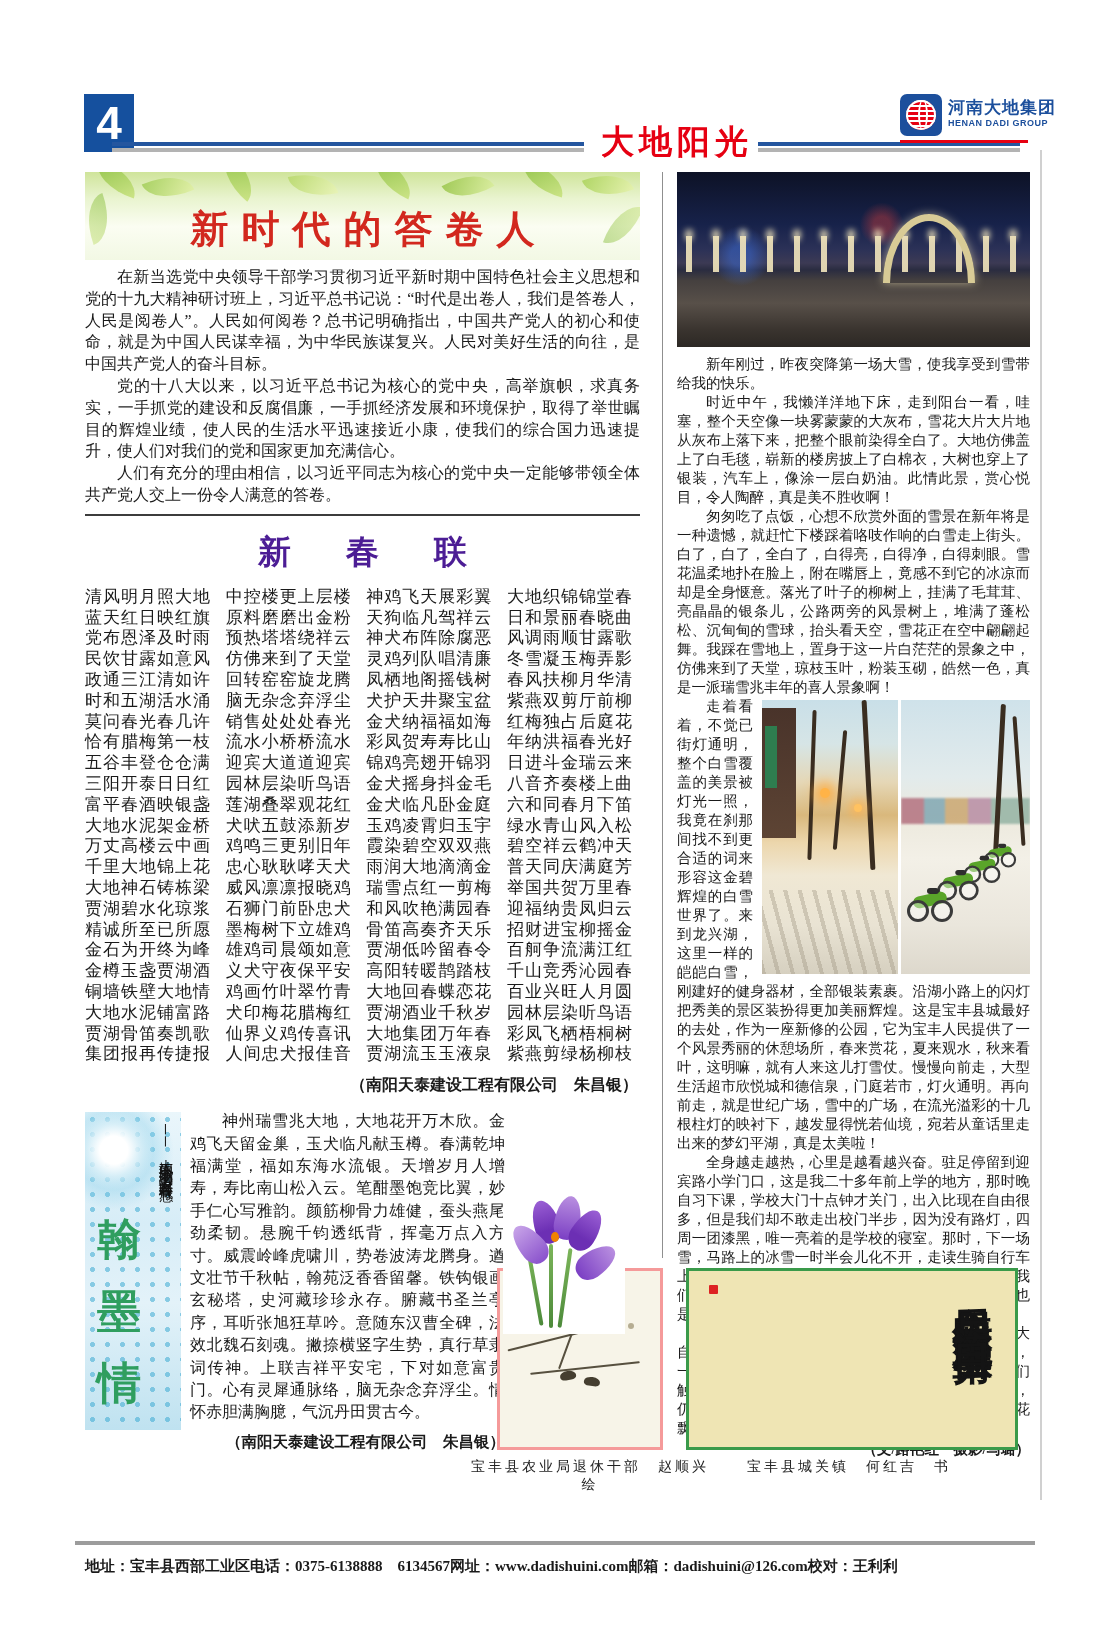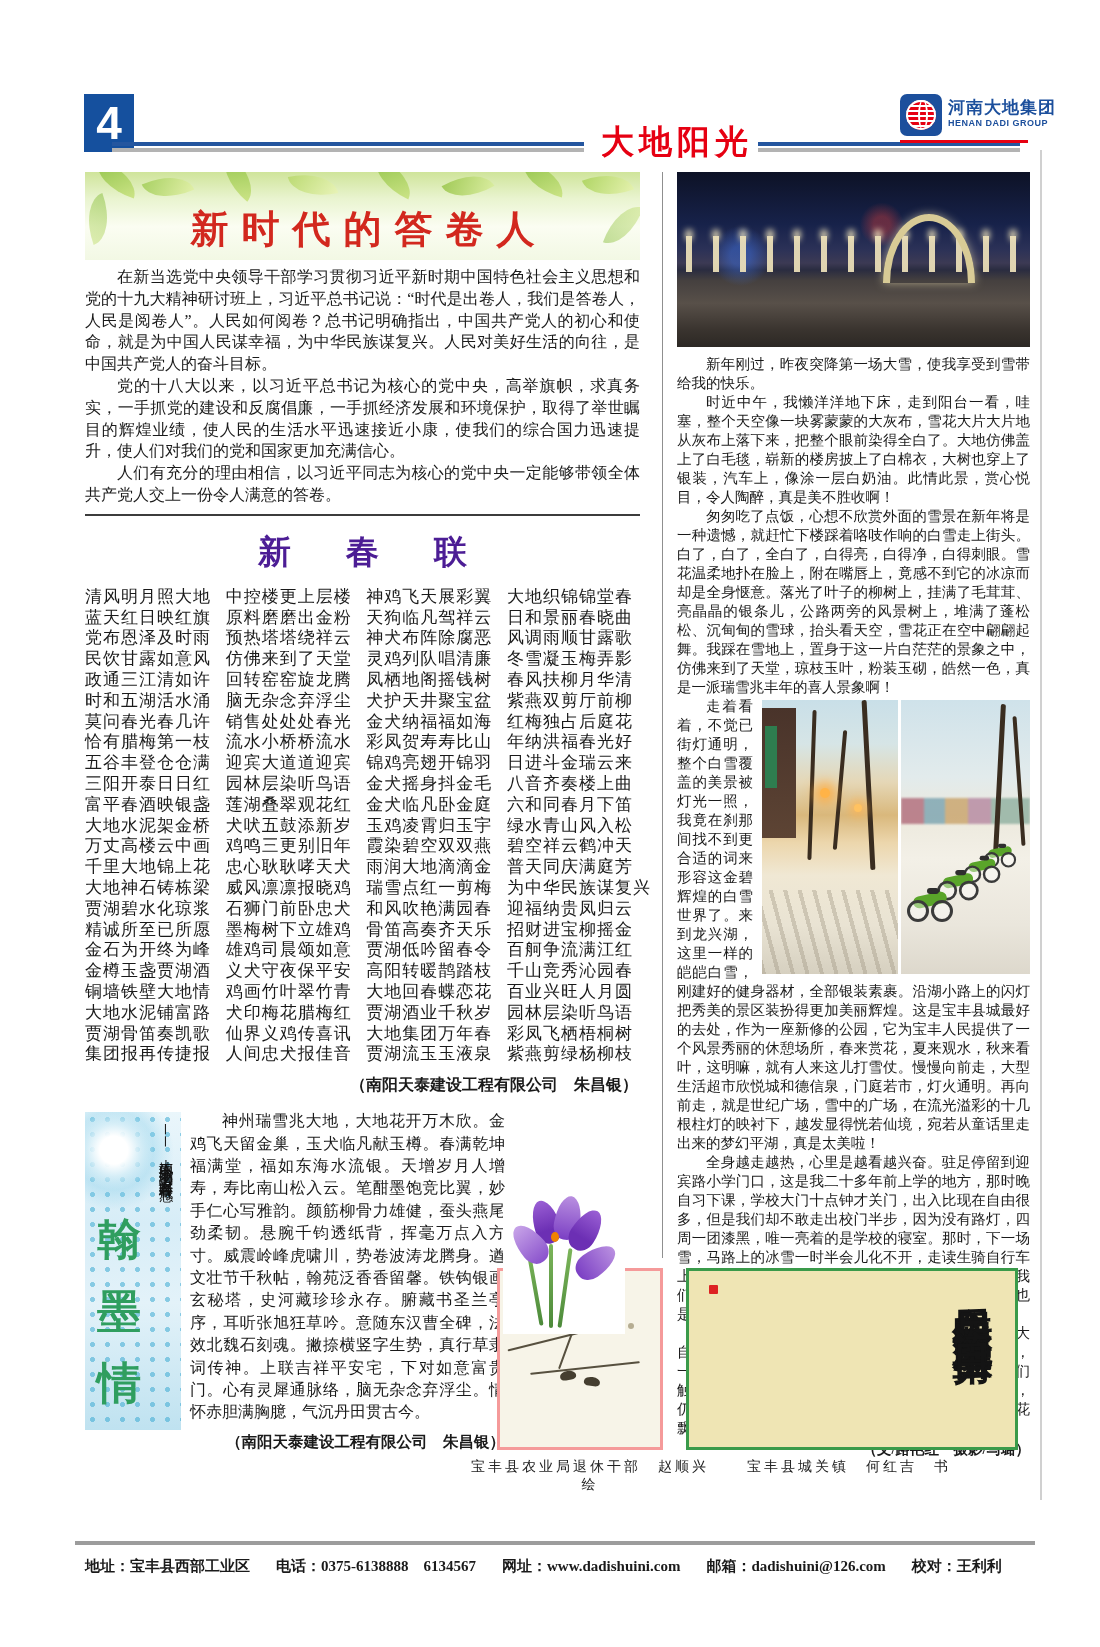--- a/index.html
+++ b/index.html
@@ -165,21 +165,21 @@
   .cap-paint{left:470px;top:1458px;width:240px;}
   .cap-calli{left:686px;top:1458px;width:326px;}
   .calligraphy{position:absolute;left:686px;top:1268px;width:326px;height:176px;background:#efe5b4;
     border:3px solid #3a9a4a;overflow:hidden;z-index:1;}
   .calli-text{position:absolute;right:14px;top:6px;height:166px;writing-mode:vertical-rl;
     font-size:40px;font-weight:700;color:#141414;line-height:58px;letter-spacing:1px;transform:skewY(-2deg);}
   .calligraphy .seal{left:20px;top:14px;}
 
   
   .footer-line{position:absolute;left:75px;top:1541px;width:960px;height:4px;background:#9c9c9c;}
-  .footer{position:absolute;left:85px;top:1557px;width:930px;display:flex;gap:26px;
+  .footer{position:absolute;left:85px;top:1557px;width:930px;display:flex;
     font-size:15px;font-weight:600;white-space:nowrap;}
 </style>
 </head>
 <body>
 
 <div id="page">
 
   <div class="pagenum">4</div>
   <div class="rule2 rl">
       <div class="b"></div>
@@ -311,21 +311,21 @@
           <div>春风扶柳月华清</div>
           <div>紫燕双剪厅前柳</div>
           <div>红梅独占后庭花</div>
           <div>年纳洪福春光好</div>
           <div>日进斗金瑞云来</div>
           <div>八音齐奏楼上曲</div>
           <div>六和同春月下笛</div>
           <div>绿水青山风入松</div>
           <div>碧空祥云鹤冲天</div>
           <div>普天同庆满庭芳</div>
-          <div>为中华民族谋复兴</div>
+          <div>举国共贺万里春</div>
           <div>迎福纳贵凤归云</div>
           <div>招财进宝柳摇金</div>
           <div>百舸争流满江红</div>
           <div>千山竞秀沁园春</div>
           <div>百业兴旺人月圆</div>
           <div>园林层染听鸟语</div>
           <div>彩凤飞栖梧桐树</div>
           <div>紫燕剪绿杨柳枝</div>
         </div>
     </div>

